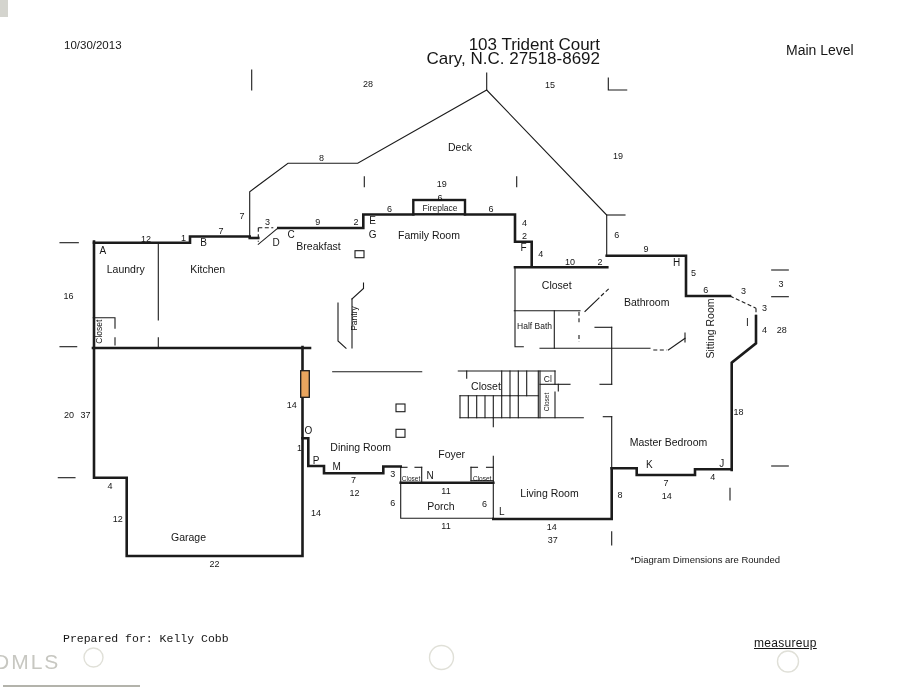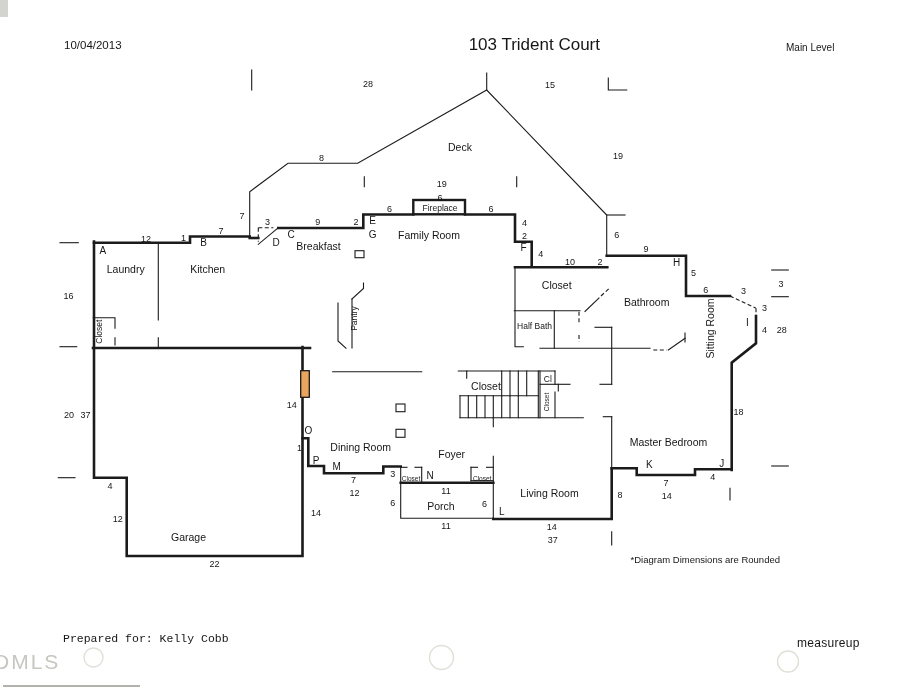--- a/index.html
+++ b/index.html
@@ -4,37 +4,38 @@
 <style>
   html,body{margin:0;padding:0;background:#888;}
   #page{
     position:relative;width:900px;height:695px;background:#ffffff;
     font-family:"Liberation Sans", sans-serif;color:#161616;overflow:hidden;
   }
   #page svg{position:absolute;left:0;top:0;}
   .txt{position:absolute;white-space:nowrap;}
   .hdr-date{left:64px;top:39px;font-size:11.5px;}
   .hdr-addr{left:300px;top:38px;width:300px;text-align:right;font-size:17px;line-height:14px;}
-  .hdr-level{left:786px;top:42px;font-size:10px;}
+  .hdr-level{left:786px;top:42px;font-size:14px;}
   .ftr-note{left:600px;top:554px;width:180px;text-align:right;font-size:9.5px;}
   .ftr-prepared{left:63px;top:632px;font-size:11.5px;font-family:Liberation Mono, monospace;}
-  .ftr-brand{left:797px;top:636px;font-size:12px;letter-spacing:.3px;}
+  .ftr-brand{left:754px;top:636px;font-size:12px;letter-spacing:.3px;text-decoration:underline;}
   .ftr-watermark{left:-6px;top:650px;font-size:21px;color:#c7c7c1;letter-spacing:2px;font-weight:400;}
   .ftr-line{position:absolute;left:3px;top:685px;width:137px;height:2px;background:#b3b3ab;}
   .scan-smudge{position:absolute;left:0;top:0;width:8px;height:17px;background:#d4d4ce;}
 </style>
 </head>
 <body>
 
 <div id="page">
   <div class="scan-smudge"></div>
 
-  <div class="txt hdr-date">10/04/2013</div>
+  <div class="txt hdr-date">10/30/2013</div>
   <div class="txt hdr-addr">
     <div>103 Trident Court</div>
+    <div>Cary, N.C. 27518-8692</div>
   </div>
   <div class="txt hdr-level">Main Level</div>
 
   <svg id="fp" width="900" height="695" viewBox="0 0 900 695">
       <polyline points="249.7,236.5 249.7,191.7 288,163.3 357.7,163.3 486.7,90 606.7,215 606.7,255.7" fill="none" stroke="#1b1b1b" stroke-width="1.1" stroke-linecap="square"></polyline>
       <polyline points="606.7,215 625,215" fill="none" stroke="#1b1b1b" stroke-width="1.1" stroke-linecap="square"></polyline>
       <polyline points="251.7,70 251.7,90" fill="none" stroke="#1b1b1b" stroke-width="1.1" stroke-linecap="square"></polyline>
       <polyline points="486.7,73 486.7,90" fill="none" stroke="#1b1b1b" stroke-width="1.1" stroke-linecap="square"></polyline>
       <polyline points="608.3,78 608.3,90 626.7,90" fill="none" stroke="#1b1b1b" stroke-width="1.1" stroke-linecap="square"></polyline>
       <polyline points="364.3,176.7 364.3,186.7" fill="none" stroke="#1b1b1b" stroke-width="1.1" stroke-linecap="square"></polyline>

